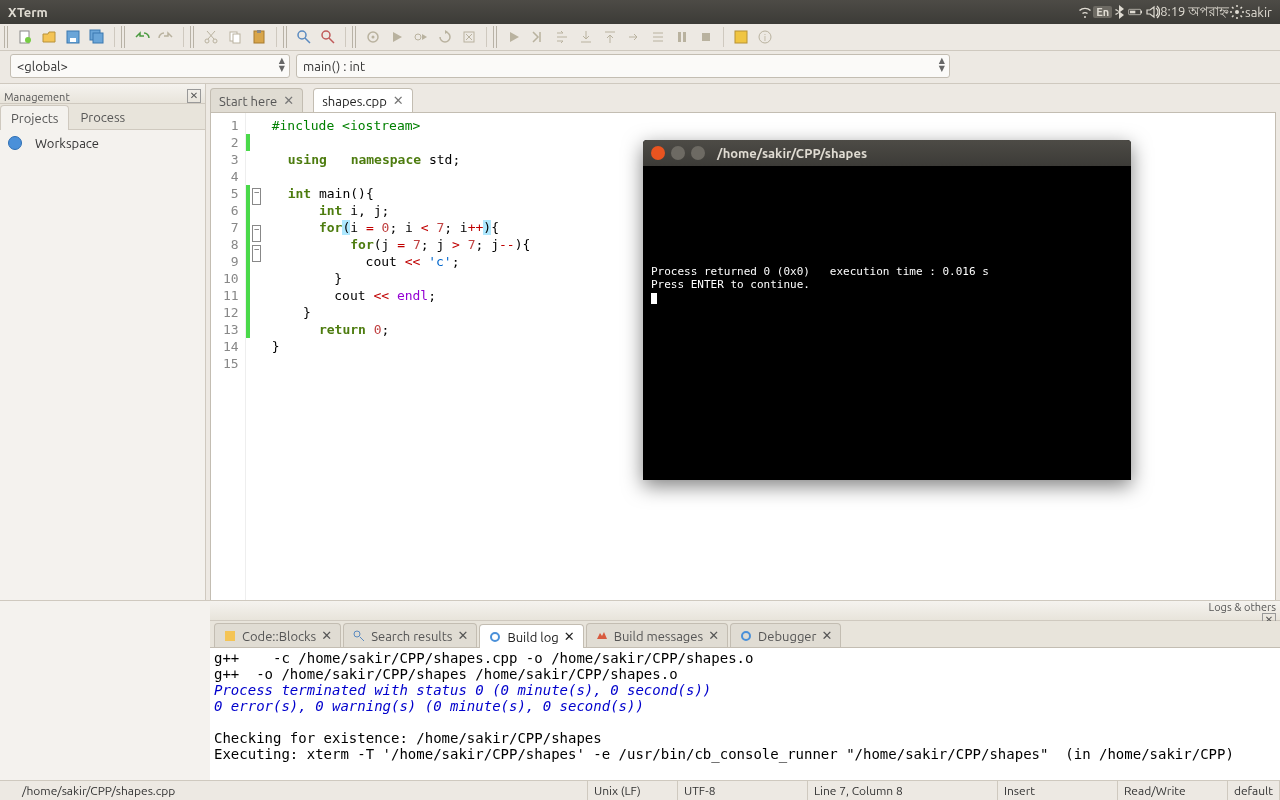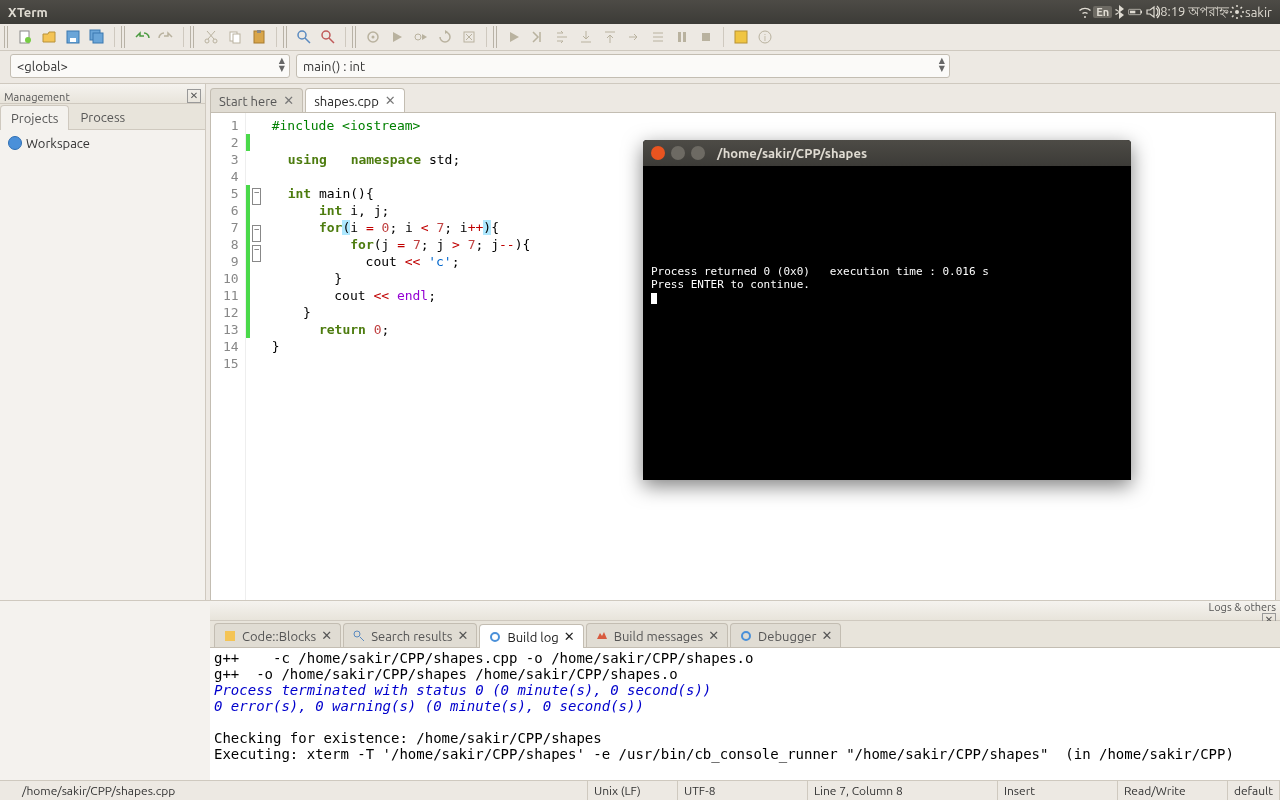--- a/index.html
+++ b/index.html
@@ -21,24 +21,24 @@
 .combo.scope { width:280px; }
 .combo.func { width:654px; }
 .main { display:flex; height:calc(800px - 24px - 28px - 32px - 20px); }
 .sidebar { width:206px; background:#f4f2ee; border-right:1px solid #cfc9bf; display:flex; flex-direction:column; }
 .panel-title { height:20px; background:linear-gradient(#f5f3ef,#e8e4db); border-bottom:1px solid #cfc9bf; display:flex; align-items:flex-end; padding:0 4px; font-size:11px; color:#555; }
 .panel-title .x { margin-left:auto; width:14px; height:14px; border:1px solid #999; font-size:10px; text-align:center; line-height:12px; }
 .side-tabs { display:flex; border-bottom:1px solid #cfc9bf; background:#e8e4db; }
 .side-tab { padding:5px 10px; font-size:13px; color:#555; border:1px solid transparent; border-bottom:none; border-radius:4px 4px 0 0; }
 .side-tab.active { background:#f4f2ee; border-color:#cfc9bf; position:relative; top:1px; }
 .tree { padding:6px 8px; font-size:13px; color:#333; }
-.tree-item { display:flex; align-items:center; gap:4px; }
+.tree-item { display:flex; align-items:center; gap:13px; }
 .tree-item .wsicon { width:14px; height:14px; background:#4a90d9; border-radius:50%; border:1px solid #2e6fb3; }
 .editor-area { flex:1; display:flex; flex-direction:column; background:#ede9e3; }
-.tabbar { display:flex; align-items:flex-end; padding:4px 4px 0 4px; gap:2px; }
+.tabbar { display:flex; align-items:flex-end; padding:4px 4px 0 4px; gap:10px; }
 .etab { background:#e0dcd3; border:1px solid #c3bdb2; border-bottom:none; border-radius:4px 4px 0 0; padding:4px 8px; font-size:13px; color:#555; display:flex; align-items:center; gap:6px; }
 .etab.active { background:#fff; color:#222; }
 .etab .close { font-weight:bold; color:#777; font-size:13px; }
 .code-surface { flex:1; background:#fff; border:1px solid #c3bdb2; margin:0 4px; display:flex; font-family:"DejaVu Sans Mono",monospace; font-size:13px; line-height:17px; overflow:hidden; position:relative; }
 .gutter { background:#fff; color:#888; padding:4px 6px 4px 12px; text-align:right; border-right:1px solid #eee; }
 .foldcol { width:14px; background:#fff; padding-top:4px; }
 .foldcol div { height:17px; text-align:center; font-size:9px; color:#666; }
 .foldbox { width:9px; height:9px; border:1px solid #888; margin:3px auto; font-size:8px; line-height:7px; text-align:center; }
 .changecol { width:4px; background:#fff; padding-top:4px; }
 .changecol div { height:17px; }

